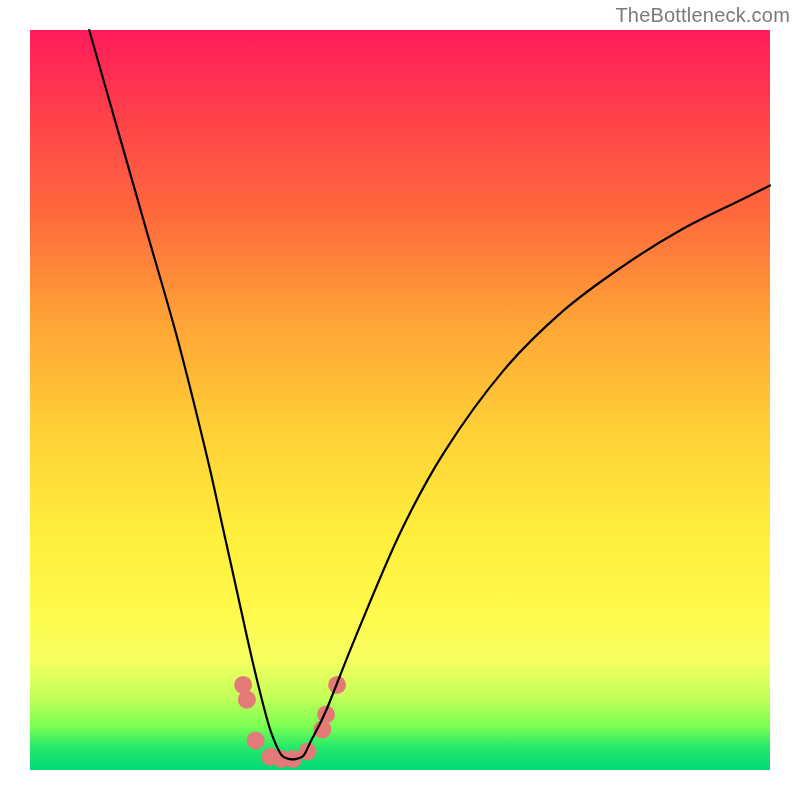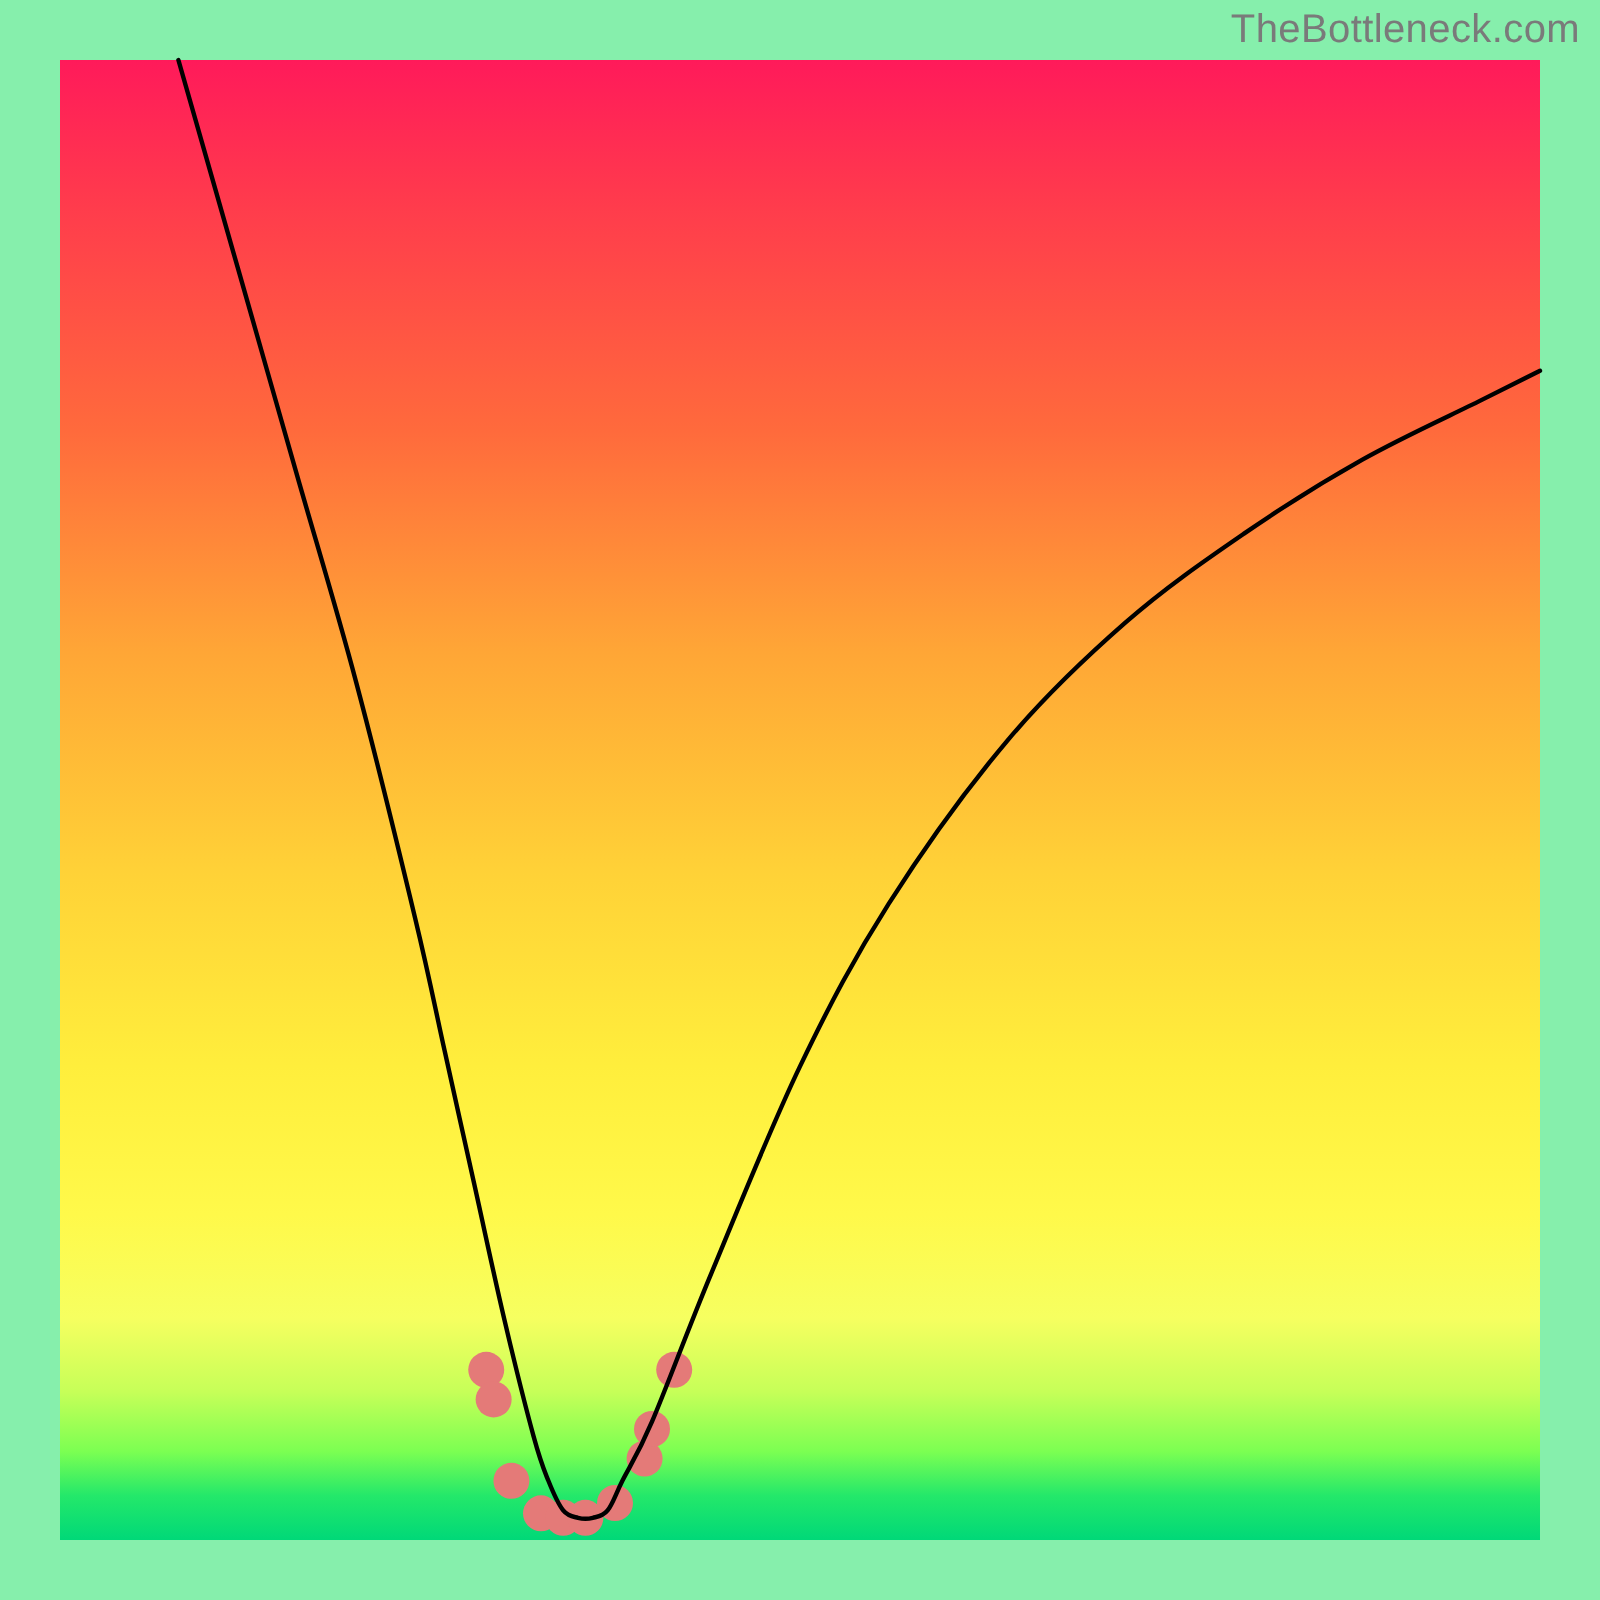--- a/index.html
+++ b/index.html
@@ -8,21 +8,21 @@
     width: 800px;
     height: 800px;
     background: #000;
     overflow: hidden;
     font-family: Arial, Helvetica, sans-serif;
   }
   .frame {
     position: relative;
     width: 800px;
     height: 800px;
-    background: #86efac;
+    background: #ffffff;
   }
   .plot {
     position: absolute;
     left: 30px;
     top: 30px;
     width: 740px;
     height: 740px;
     
     background: linear-gradient(
       to bottom,

